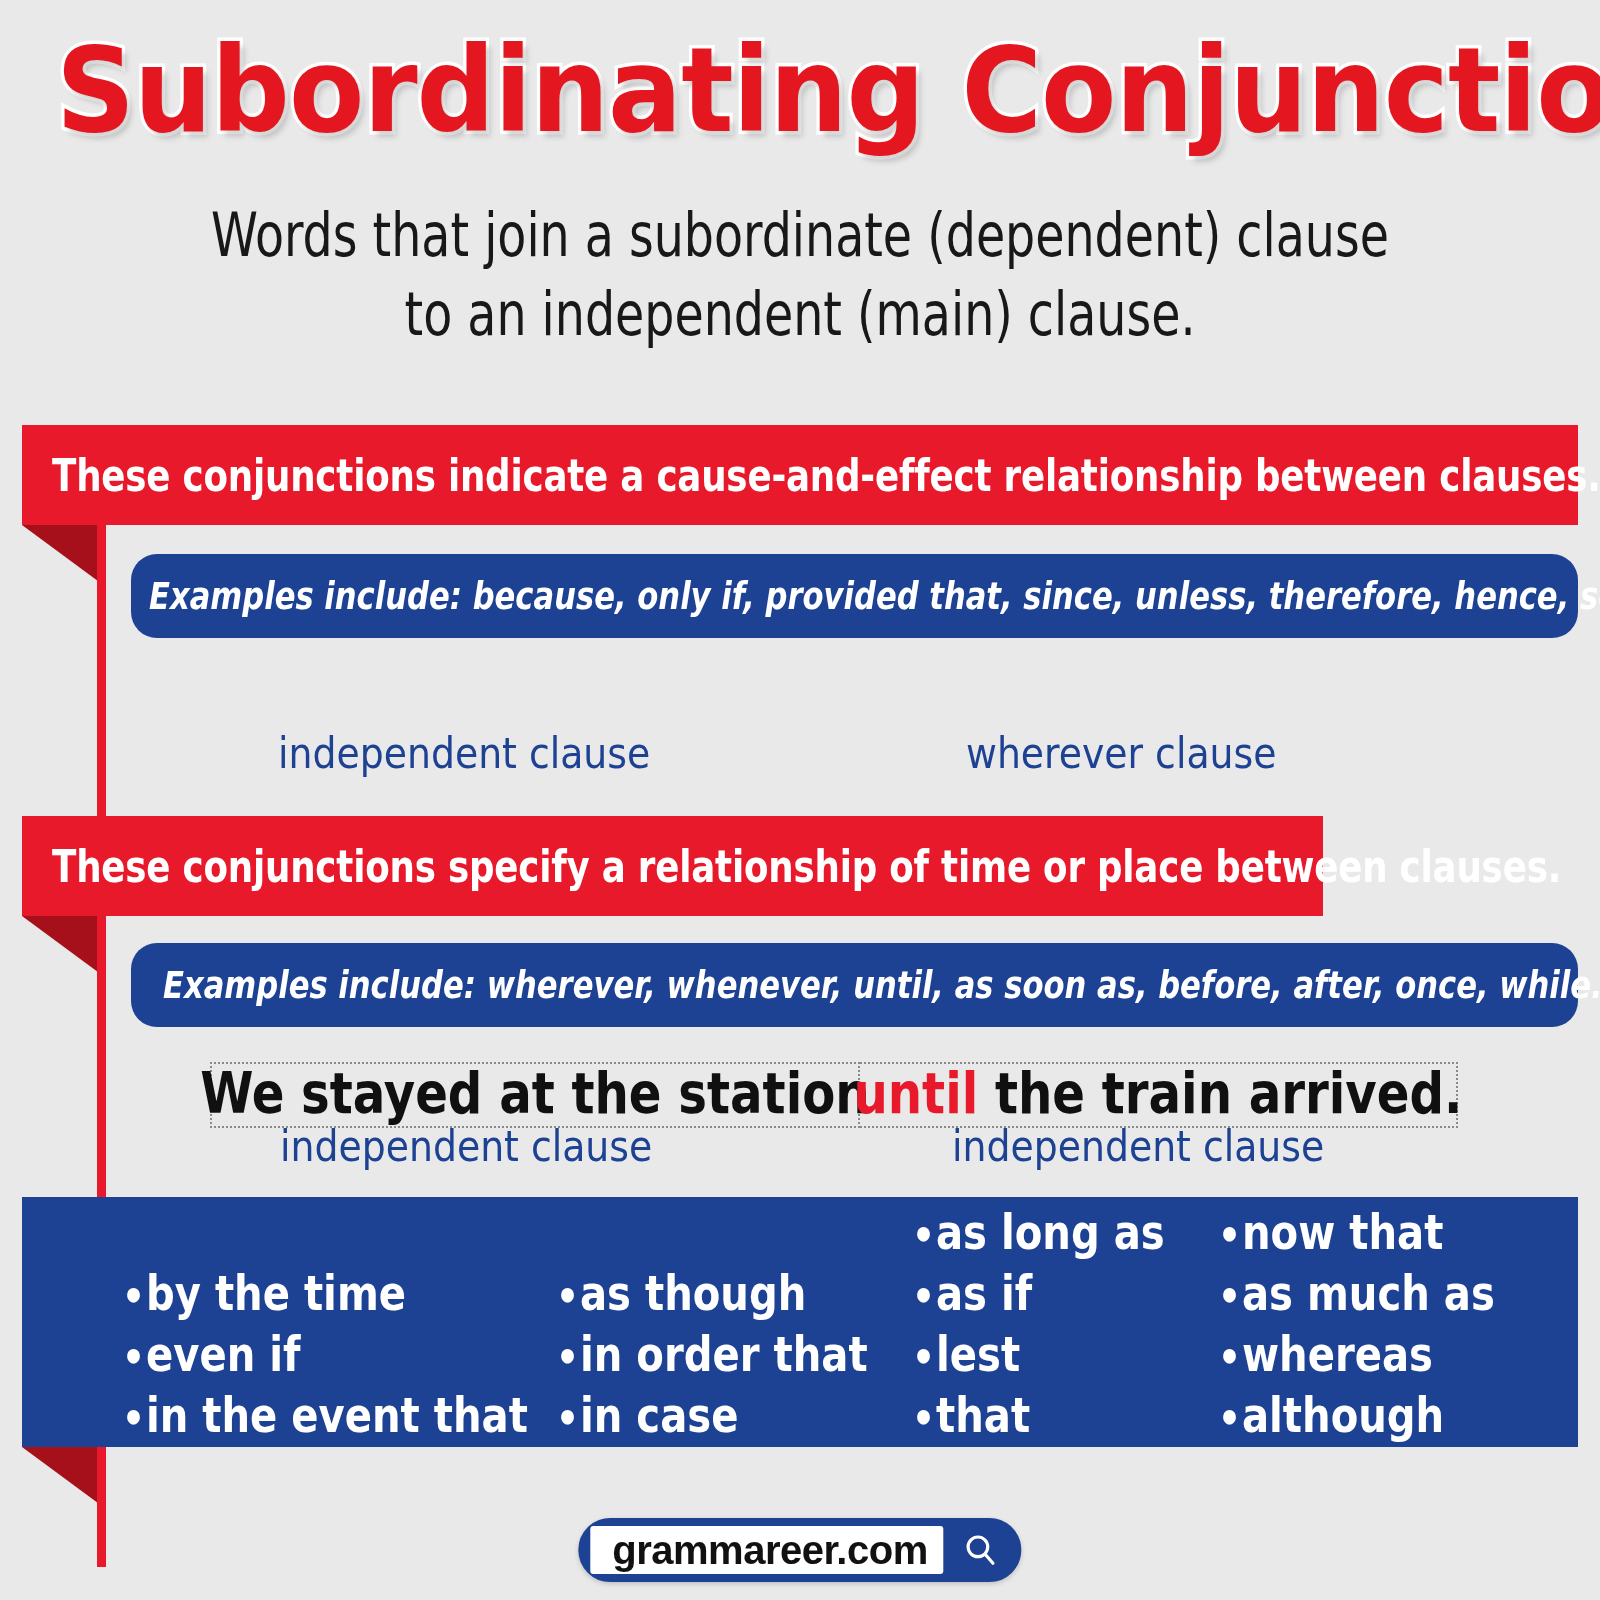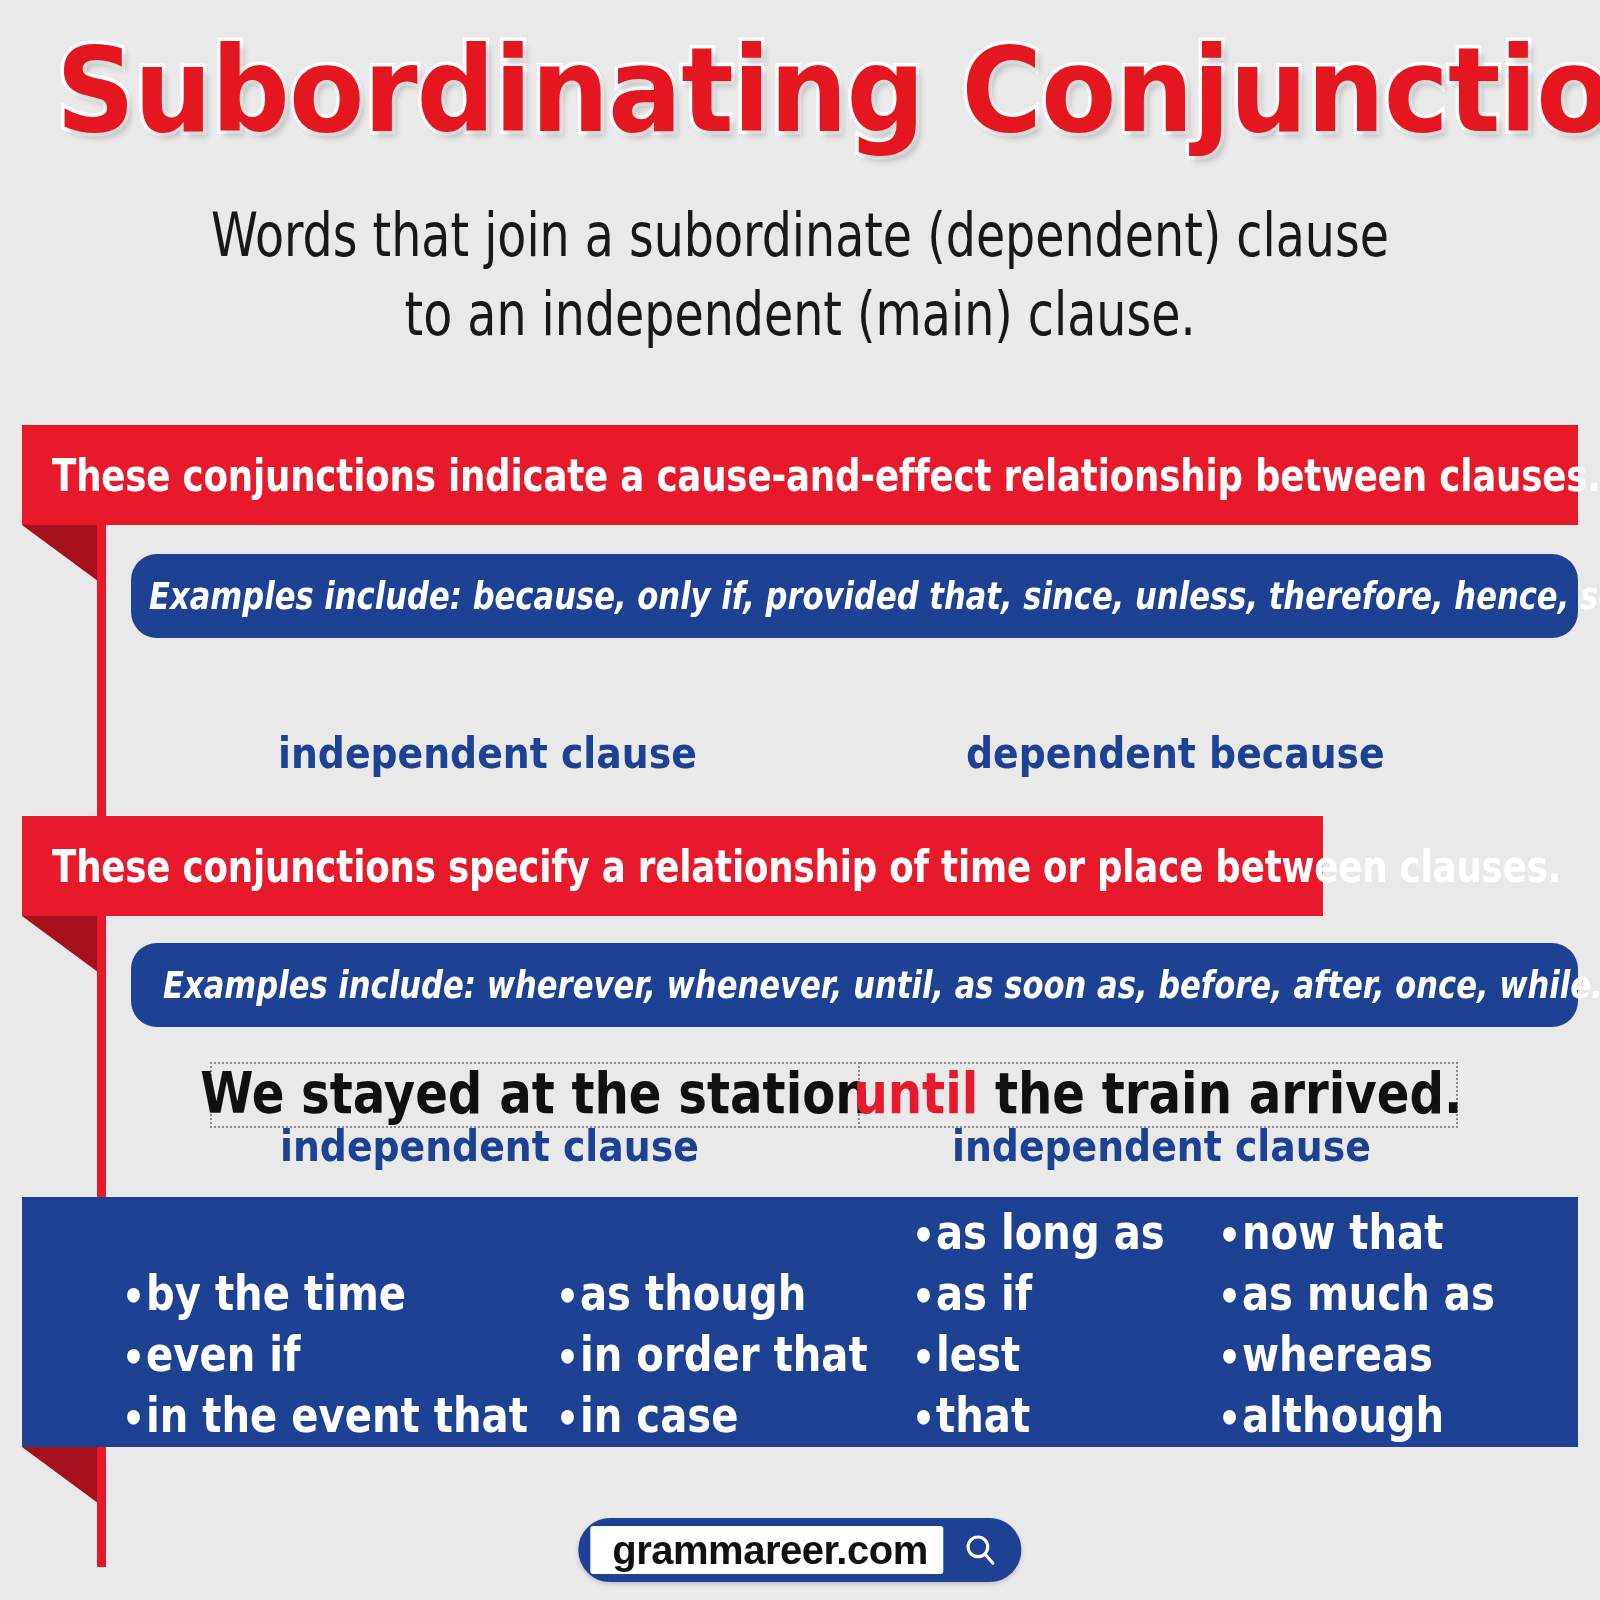--- a/index.html
+++ b/index.html
@@ -123,21 +123,21 @@
     padding: 4px 8px 8px 8px;
     white-space: nowrap;
   }
   .seg + .seg { border-left: none; }
   .seg i { font-style: normal; transform: scaleX(0.94); display: inline-block; }
   .kw { color: #e8192a; }
 
   .clause-labels {
     position: absolute;
     font-family: "DejaVu Sans Condensed", "Liberation Sans Narrow", "Liberation Sans", sans-serif;
-    font-weight: bold;
+    font-weight: normal;
     font-size: 42px;
     color: #1d4294;
     white-space: nowrap;
   }
 
   
   .more-box {
     position: absolute;
     background: #1d4294;
   }
@@ -225,21 +225,21 @@
   </div>
   <div class="fold" style="left:22px; top:525px;"></div>
   <div class="stem" style="left:97px; top:525px; height:300px;"></div>
 
   <div class="blue-pill" style="left:131px; top:554px; width:1447px; height:84px; padding-left:18px;">
     <span>Examples include: because, only if, provided that, since, unless, therefore, hence, so.</span>
   </div>
 
 
   <div class="clause-labels" style="left:278px; top:729px;">independent clause</div>
-  <div class="clause-labels" style="left:966px; top:729px;">dependent because</div>
+  <div class="clause-labels" style="left:966px; top:729px;">wherever clause</div>
 
   <div class="red-banner" style="left:22px; top:816px; width:1301px; height:100px; font-size:44px; padding-left:30px;">
     <span>These conjunctions specify a relationship of time or place between clauses.</span>
   </div>
   <div class="fold" style="left:22px; top:916px;"></div>
   <div class="stem" style="left:97px; top:916px; height:290px;"></div>
 
   <div class="blue-pill" style="left:131px; top:943px; width:1447px; height:84px; padding-left:32px;">
     <span>Examples include: wherever, whenever, until, as soon as, before, after, once, while.</span>
   </div>

